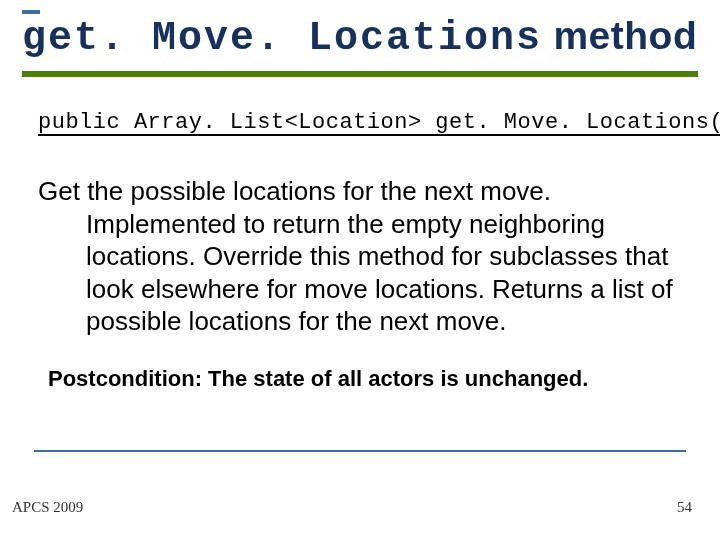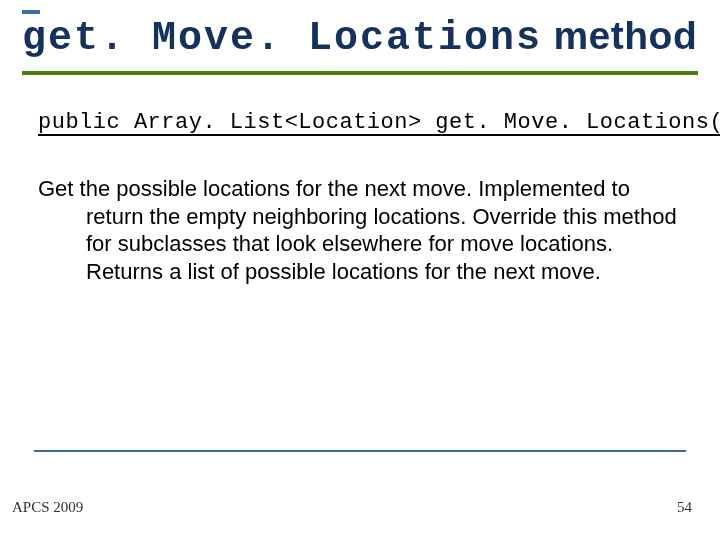--- a/index.html
+++ b/index.html
@@ -4,37 +4,37 @@
 <style>
   * { margin: 0; padding: 0; box-sizing: border-box; }
   html, body { width: 720px; height: 540px; font-family: Arial, Helvetica, sans-serif; background: #fff; color: #000; }
   .slide { position: relative; width: 720px; height: 540px; padding: 0; }
   .title-wrap { position: absolute; top: 10px; left: 22px; right: 22px; }
   .title-rule-top { height: 4px; width: 18px; background: #3a6ea5; margin-bottom: -2px; }
   .title {
     font-size: 39px;
     letter-spacing: 0.5px;
     color: #16325c;
-    border-bottom: 4px solid #4d7c0f;
+    border-bottom: 6px solid #4d7c0f;
     padding: 2px 0 10px 0;
   }
   .title .mono { font-family: "Courier New", Courier, monospace; letter-spacing: 2px; font-size: 40px; }
   .content { position: absolute; top: 110px; left: 38px; right: 30px; }
   .sig {
     font-family: "Courier New", Courier, monospace;
     font-size: 22px;
     letter-spacing: 0.5px;
     white-space: nowrap;
     margin-bottom: 40px;
     text-decoration: underline;
     text-underline-offset: 6px;
     text-decoration-thickness: 2px;
   }
   .desc {
-    font-size: 22px;
+    font-size: 26px;
     line-height: 1.25;
     padding-left: 0;
     text-indent: 0;
     margin-bottom: 28px;
   }
   .desc .hang {
     display: block;
     padding-left: 48px;
     text-indent: -48px;
   }
@@ -77,20 +77,21 @@
     </h1>
   </div>
 
   <div class="content">
     <div class="sig">public Array. List&lt;Location&gt; get. Move. Locations()</div>
 
     <div class="desc">
       <span class="hang">Get the possible locations for the next move. Implemented to return the empty neighboring locations. Override this method for subclasses that look elsewhere for move locations. Returns a list of possible locations for the next move.</span>
     </div>
 
+    <div class="post">Postcondition: The state of all actors is unchanged.</div>
   </div>
 
   <div class="bottom-rule"></div>
 
   <div class="footer-center">APCS 2009</div>
   <div class="footer-right">54</div>
 
 </div>
 
 </body></html>

